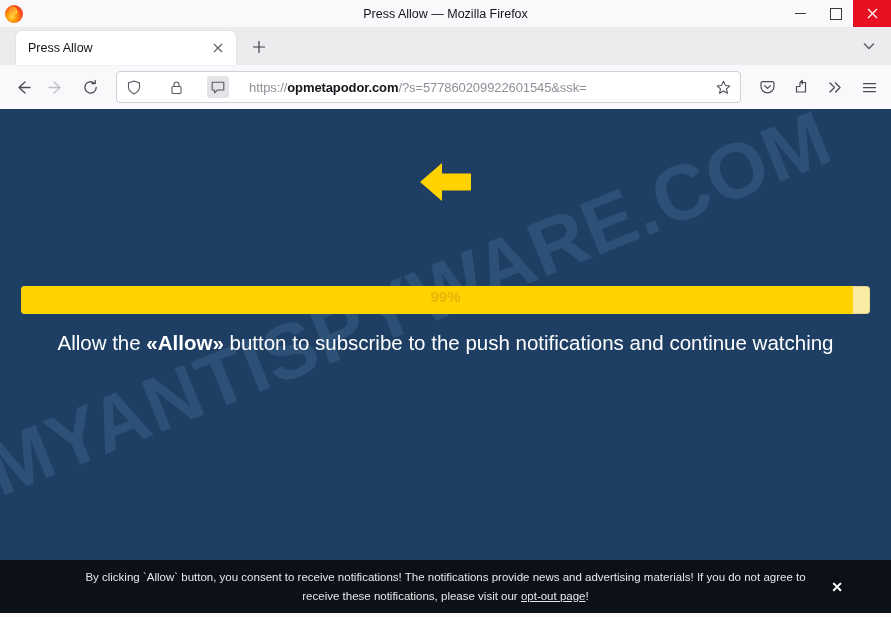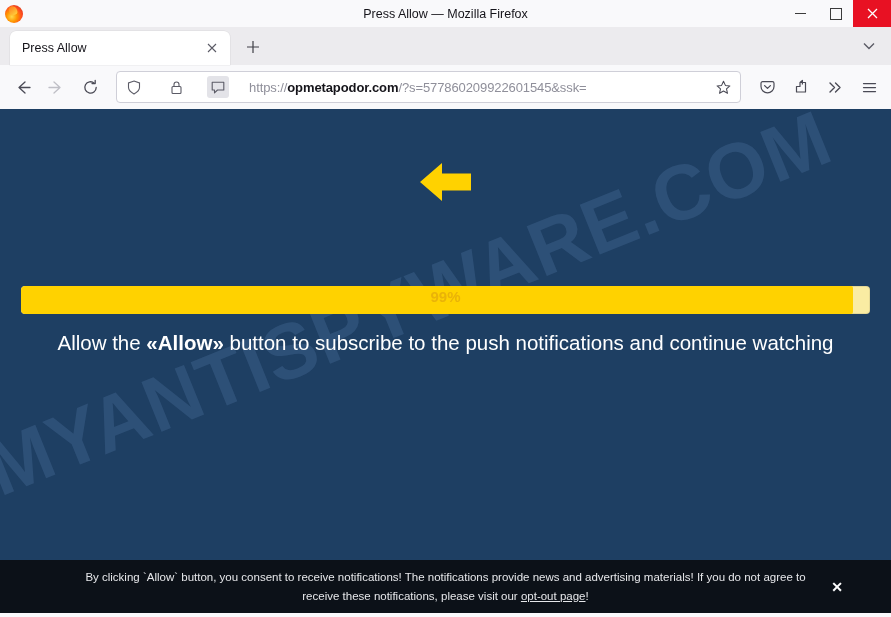--- a/index.html
+++ b/index.html
@@ -74,21 +74,21 @@
 
   
   .tabstrip {
     height: 38px;
     background: #ecebee;
     display: flex;
     align-items: flex-end;
     position: relative;
   }
   .tab {
-    margin-left: 10px;
+    margin-left: 16px;
     margin-bottom: 0;
     height: 34px;
     min-width: 200px;
     max-width: 230px;
     background: #ffffff;
     border-radius: 6px 6px 0 0;
     display: flex;
     align-items: center;
     padding: 0 8px 0 12px;
     box-shadow: 0 0 0 0.5px rgba(0,0,0,.07);

